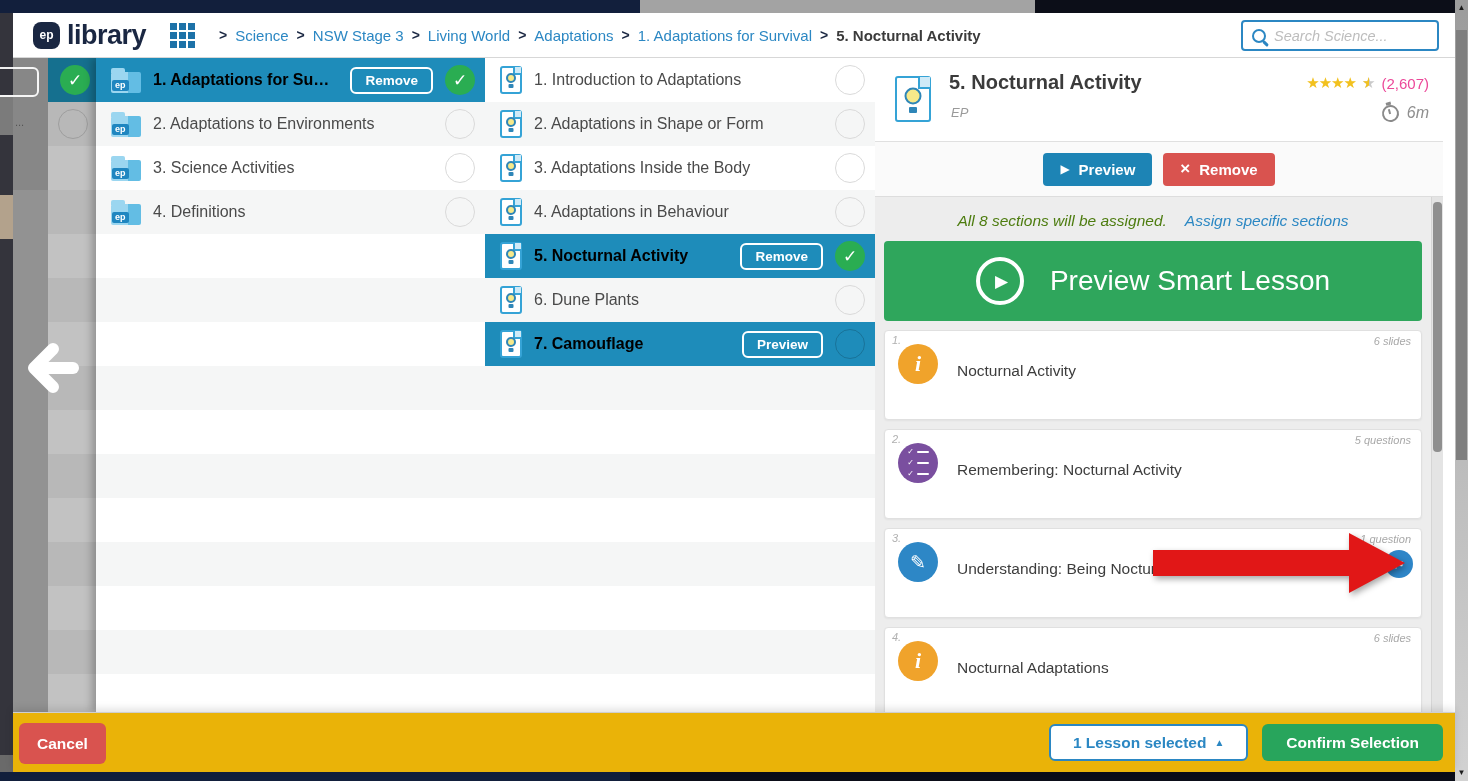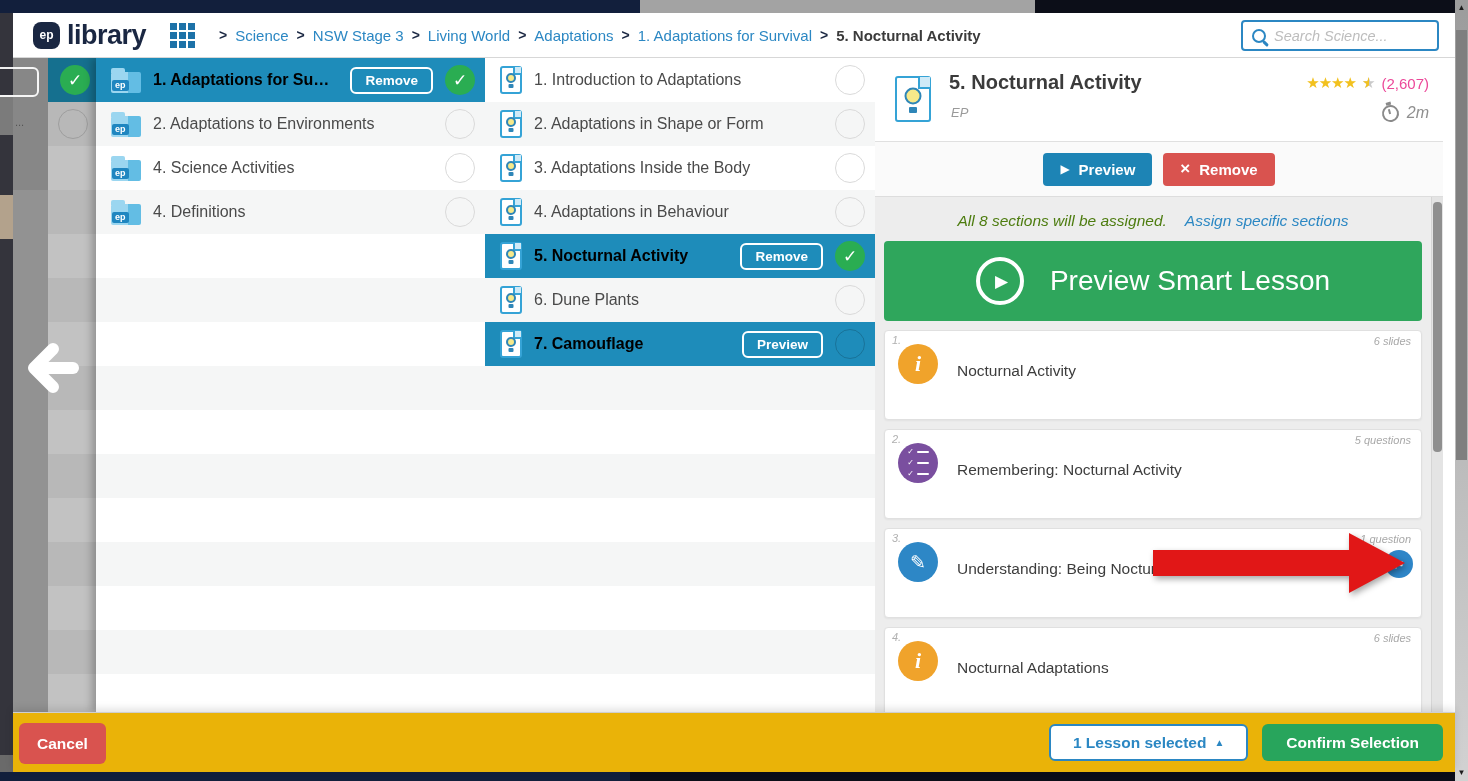--- a/index.html
+++ b/index.html
@@ -219,21 +219,21 @@
       <span class="folder-ic">
           <span class="ep">ep</span>
         </span>
       <span class="lbl">2. Adaptations to Environments</span>
       <span class="chk-circle"></span>
     </div>
     <div class="row">
       <span class="folder-ic">
           <span class="ep">ep</span>
         </span>
-      <span class="lbl">4. Science Activities</span>
+      <span class="lbl">3. Science Activities</span>
       <span class="chk-circle"></span>
     </div>
     <div class="row">
       <span class="folder-ic">
           <span class="ep">ep</span>
         </span>
       <span class="lbl">4. Definitions</span>
       <span class="chk-circle"></span>
     </div>
   </div>
@@ -307,21 +307,21 @@
         </span>
       <span class="d-title">5. Nocturnal Activity</span>
       <span class="d-pub">EP</span>
       <div class="stars">
         <span class="st">★★★★</span>
           <span class="star-half">★</span>
         <span class="cnt">(2,607)</span>
       </div>
       <div class="time">
         <span class="stopwatch"></span>
-        <span>2m</span>
+        <span>6m</span>
       </div>
     </div>
     <div class="d-actions">
       <button class="btn blue">
         <span class="gl">▶</span>
         <span>Preview</span>
       </button>
       <button class="btn red">
         <span class="gl">×</span>
         <span>Remove</span>

